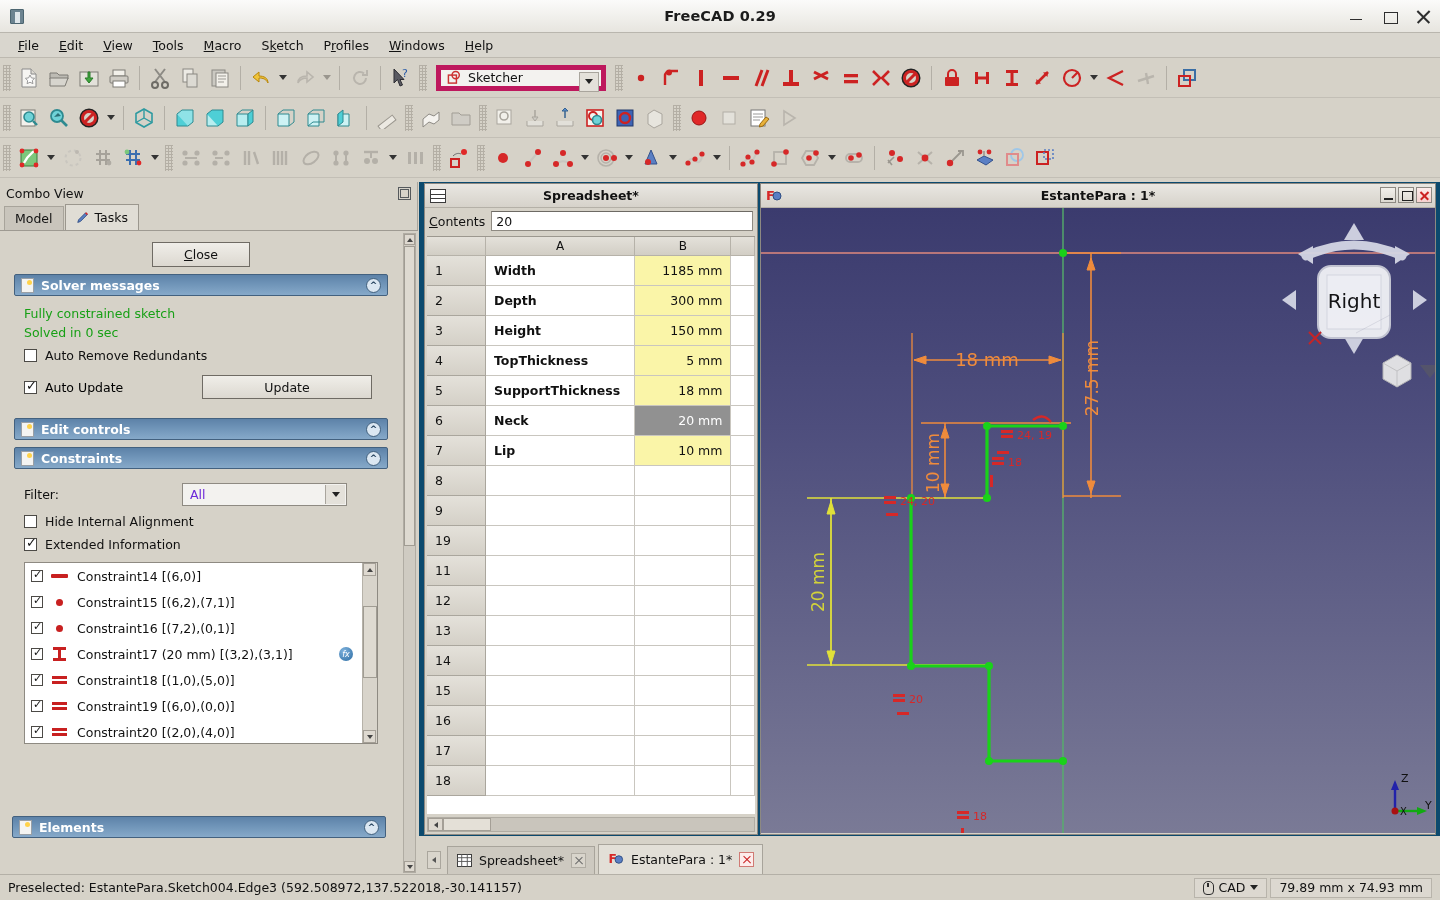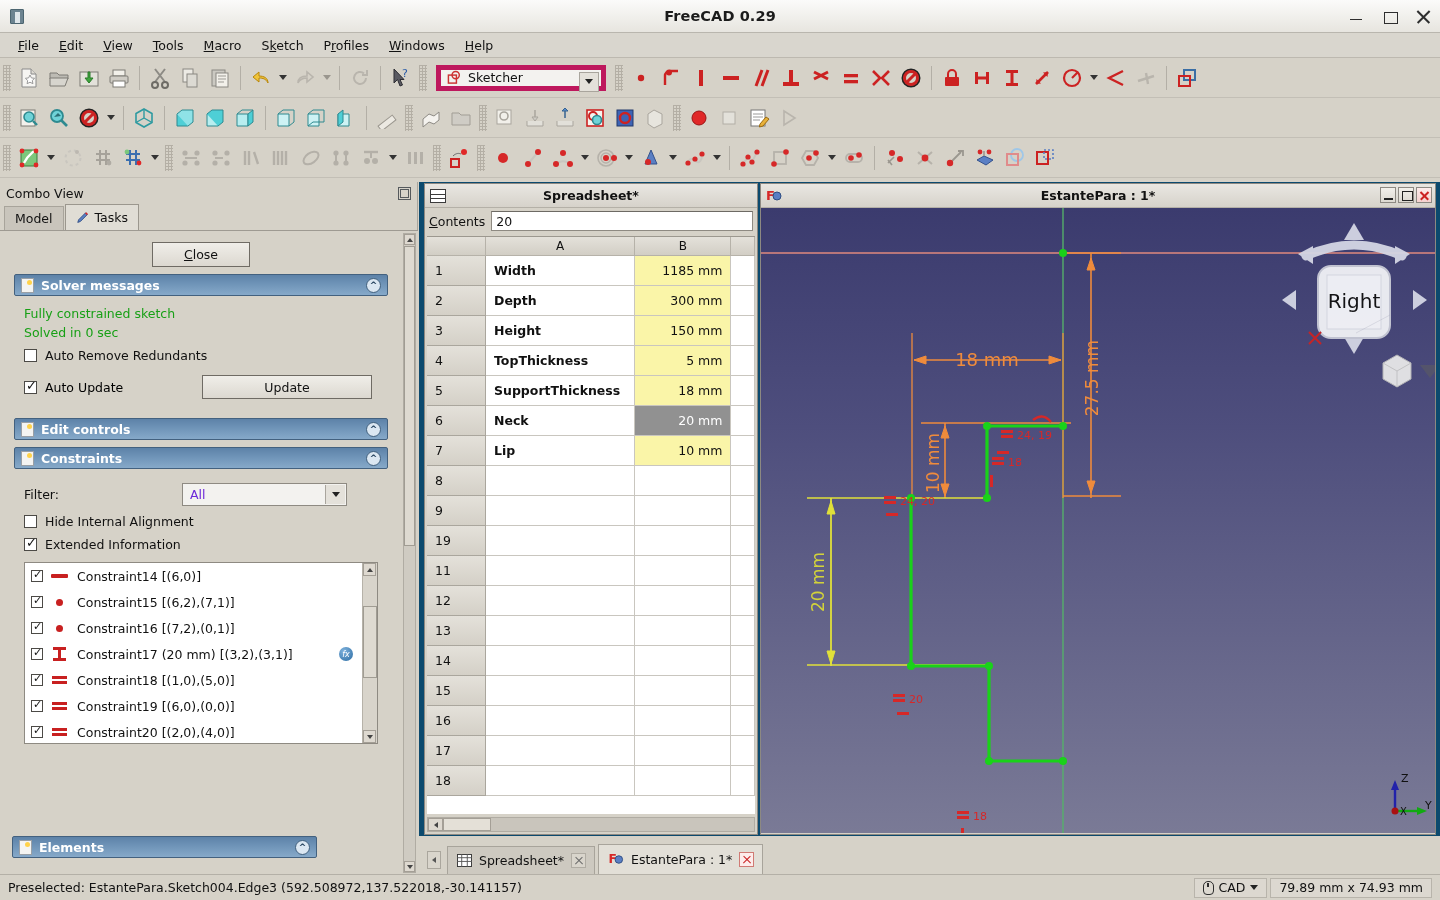--- a/index.html
+++ b/index.html
@@ -173,21 +173,21 @@
   .g-coinc::after{content:"";position:absolute;left:6px;top:5px;width:7px;height:7px;background:#c82020;border-radius:50%;}
   .g-dist::before{content:"";position:absolute;left:8px;top:1px;width:3px;height:14px;background:#c82020;}
   .g-dist::after{content:"";position:absolute;left:3px;top:1px;width:13px;height:3px;background:#c82020;box-shadow:0 11px 0 #c82020;}
   .g-eq::before{content:"";position:absolute;left:2px;top:4px;width:15px;height:3px;background:#c82020;}
   .g-eq::after{content:"";position:absolute;left:2px;top:9px;width:15px;height:3px;background:#c82020;}
   .expr-icon{ margin-left:auto; margin-right:8px; width:14px;height:14px;border-radius:50%;
     background:radial-gradient(circle at 35% 30%,#7fb2dd,#2b6ca3); color:#fff; font-size:8px; font-style:italic;
     display:flex;align-items:center;justify-content:center; flex:none;}
   .cl-scroll{ position:absolute; right:0; top:0; width:15px; height:100%; background:#d8d4cb; border-left:1px solid #b6b2a9;}
 
-  #elements-panel { position:absolute; left:12px; bottom:16px; width:305px; }
+  #elements-panel { position:absolute; left:12px; bottom:36px; width:374px; }
 
   
   #mdi { position:absolute; left:419px; top:0; width:1021px; height:692px; background:#0c4a6e; }
 
   
   #sheet-win { position:absolute; left:5px; top:1px; width:334px; height:652px; background:#d6d2c8;
                border:1px solid #8d8982; }
   #sheet-title { height:24px; background:linear-gradient(to bottom,#e9e7e2,#d6d2ca);
                  display:flex; align-items:center; border-bottom:1px solid #b4b0a7; position:relative;}
   #sheet-title .ssicon{ width:16px;height:14px; margin-left:5px; position:relative;

